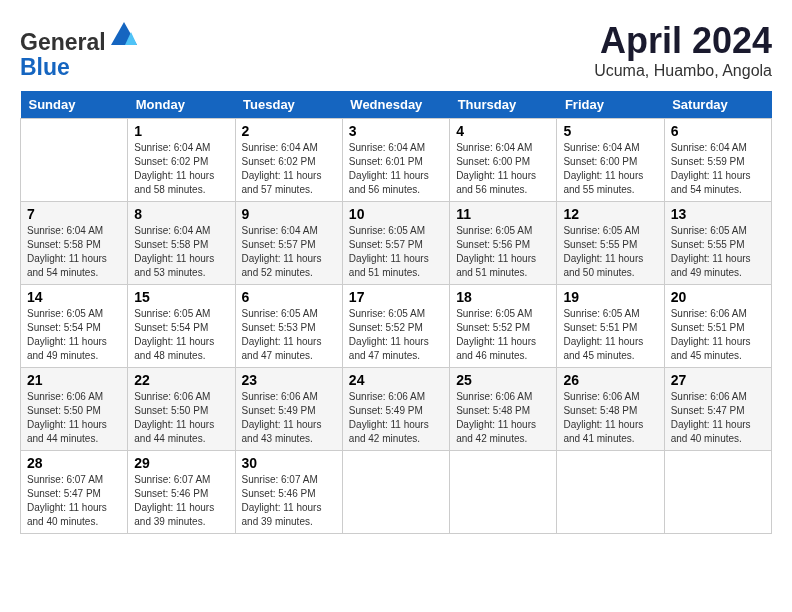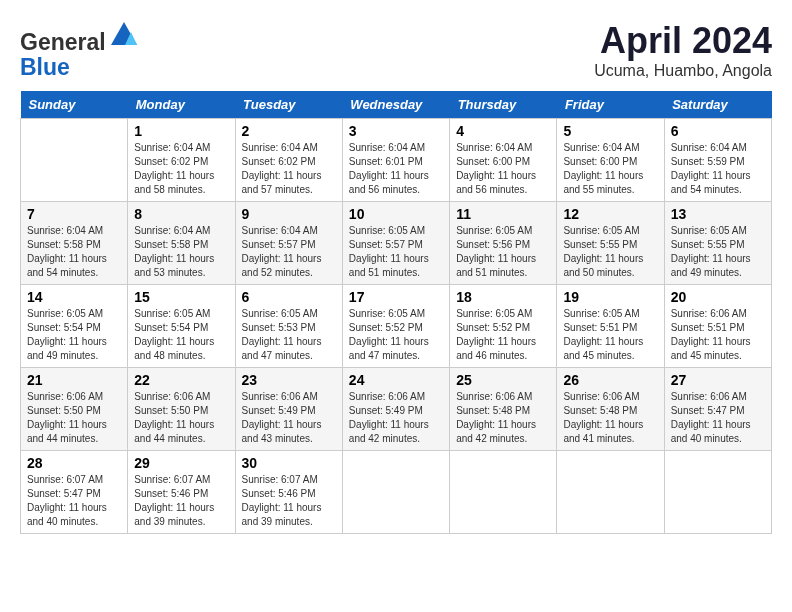--- a/index.html
+++ b/index.html
@@ -49,21 +49,20 @@
       border-collapse: collapse;
       font-size: 11px;
     }
     thead tr th {
       background-color: #1565c0;
       color: #fff;
       padding: 6px 8px;
       text-align: left;
       font-size: 13px;
       font-weight: bold;
-      font-style: italic;
     }
     tbody tr td {
       border: 1px solid #ccc;
       padding: 4px 6px;
       vertical-align: top;
       width: 14.28%;
     }
     tbody tr:nth-child(odd) td {
       background-color: #fff;
     }

